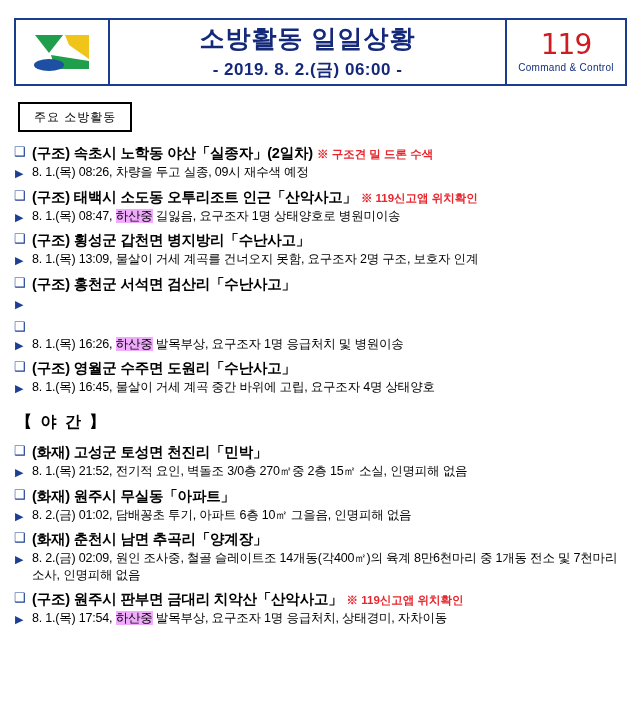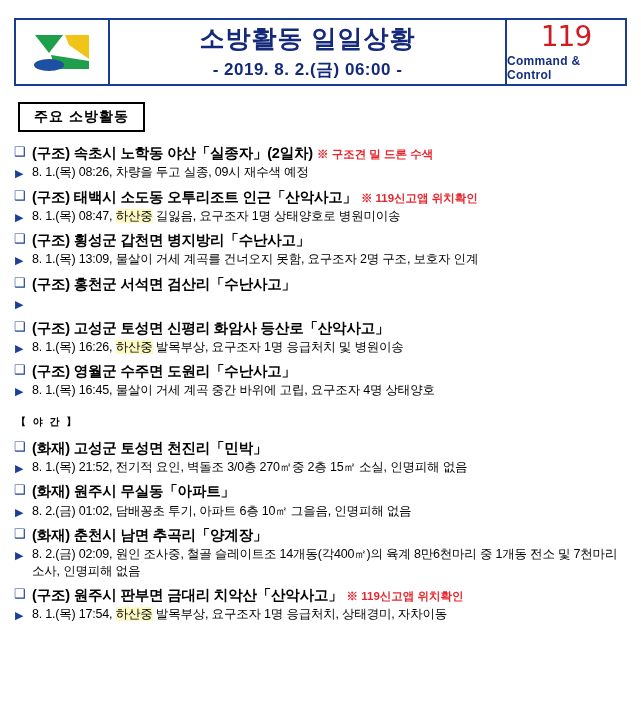--- a/index.html
+++ b/index.html
@@ -71,38 +71,38 @@
   }
   .emblem-119 {
     font-size: 28px;
     font-weight: normal;
     color: #cf1b22;
     letter-spacing: -1px;
     line-height: 1;
     font-family: "DejaVu Sans", sans-serif;
   }
   .emblem-cc {
-    font-size: 12px;
-    font-weight: bold;
+    font-size: 10px;
+    font-weight: normal;
     color: #13307e;
     margin-top: 3px;
     letter-spacing: 0.3px;
   }
 
   
   .section-box {
     display: inline-block;
     border: 2px solid #000000;
     padding: 3px 14px 4px 14px;
     margin-top: 16px;
     margin-left: 4px;
   }
   .section-box-text {
-    font-size: 14px;
-    font-weight: bold;
+    font-size: 12px;
+    font-weight: normal;
     letter-spacing: 1px;
   }
 
   
   .entries {
     margin-top: 10px;
   }
   .entry {
     margin-bottom: 5px;
   }
@@ -140,29 +140,29 @@
     color: #e8262d;
     margin-left: 4px;
     white-space: nowrap;
   }
   .detail-text {
     font-size: 12.5px;
     letter-spacing: -0.2px;
     padding-top: 1px;
   }
   .hl {
-    background: #fef9c3;
+    background: #f0abfc;
   }
 
   
   .night-label {
     margin-top: 16px;
     margin-bottom: 8px;
     margin-left: 2px;
-    font-size: 10px;
+    font-size: 16px;
     font-weight: bold;
     letter-spacing: 2px;
   }
 </style>
 </head>
 <body>
 
 <div class="page">
 
   
@@ -236,21 +236,20 @@
         <span><span class="title-text">(구조) 홍천군 서석면 검산리「수난사고」</span><span class="tag"></span></span>
       </div>
       <div class="line">
         <span class="bullet-sub">▶</span>
       </div>
     </div>
 
     <div class="entry">
       <div class="line">
         <span class="bullet-main">❑</span>
-        <span><span class="title-text">(구조) 고성군 토성면 신평리 화암사 등산로「산악사고」</span><span class="tag"></span></span>
       </div>
       <div class="line">
         <span class="bullet-sub">▶</span>
         <span class="detail-text">8. 1.(목) 16:26, <span class="hl">하산중</span> 발목부상, 요구조자 1명 응급처치 및 병원이송</span>
       </div>
     </div>
 
     <div class="entry">
       <div class="line">
         <span class="bullet-main">❑</span>

